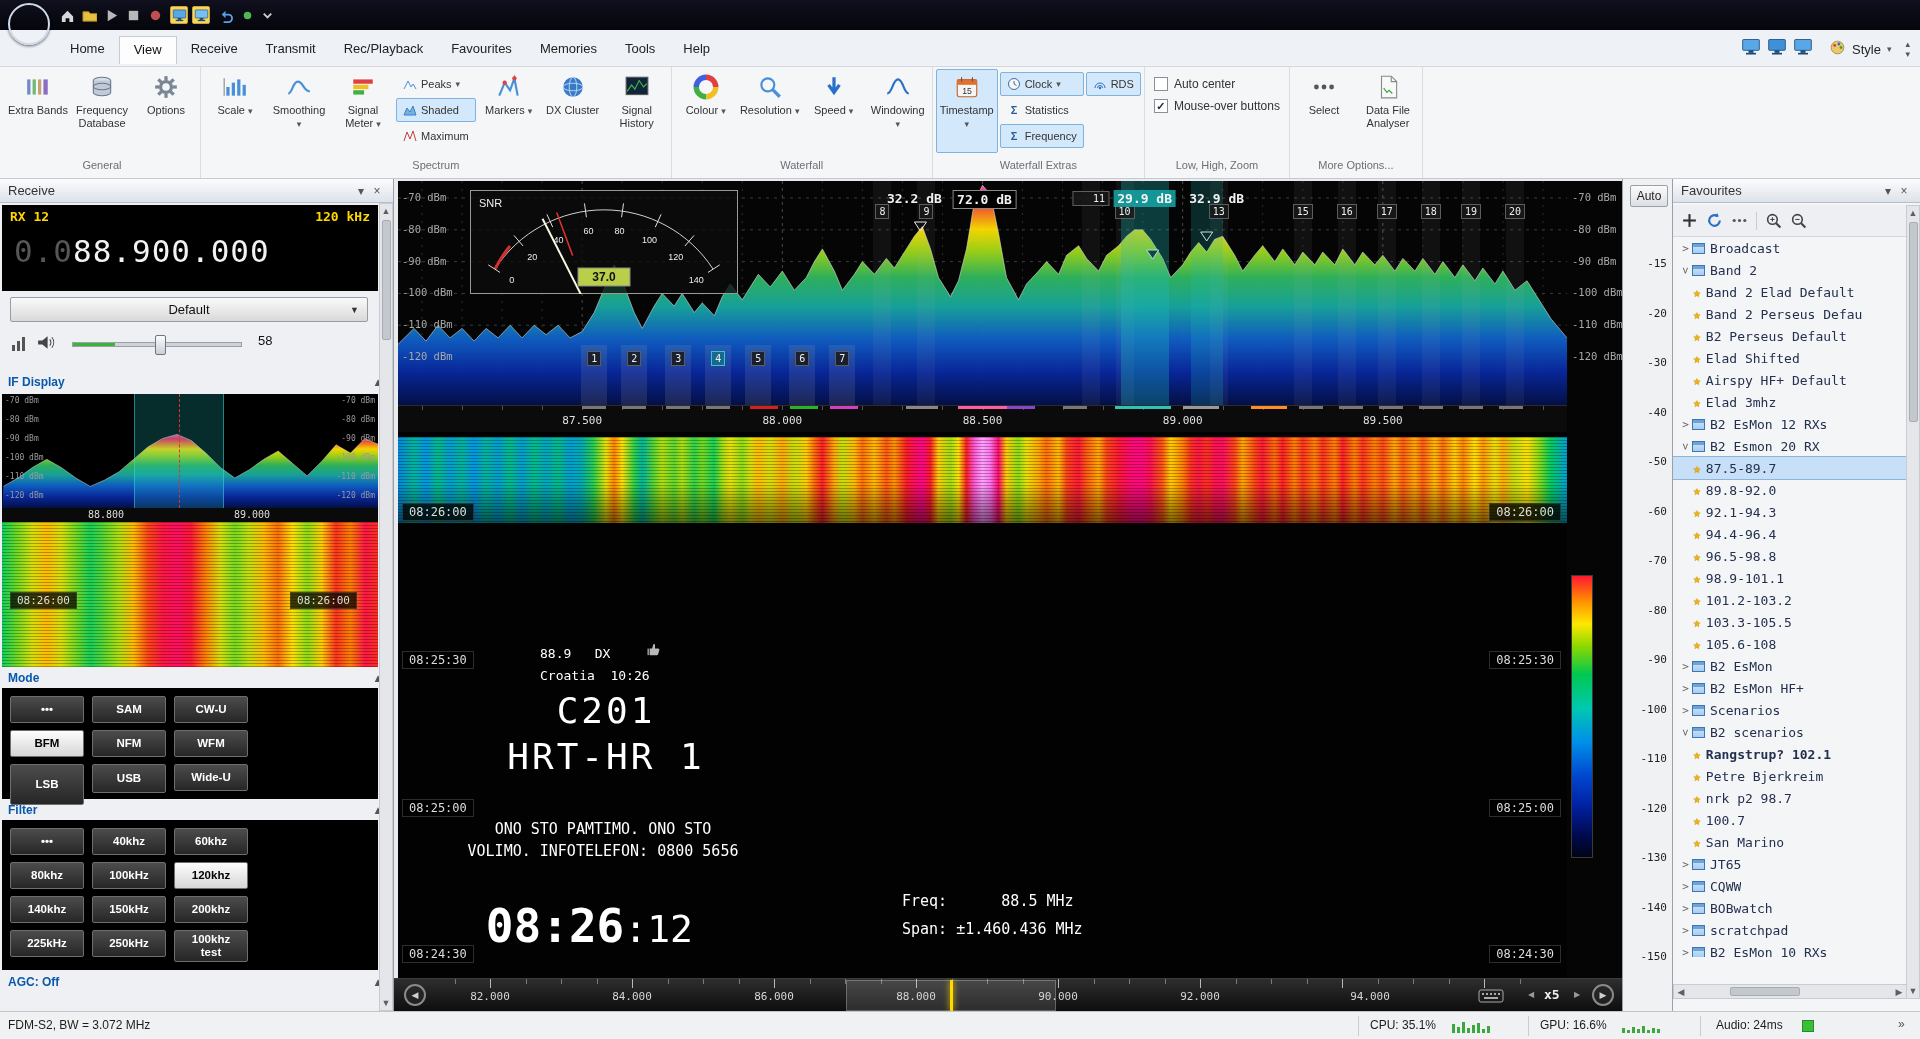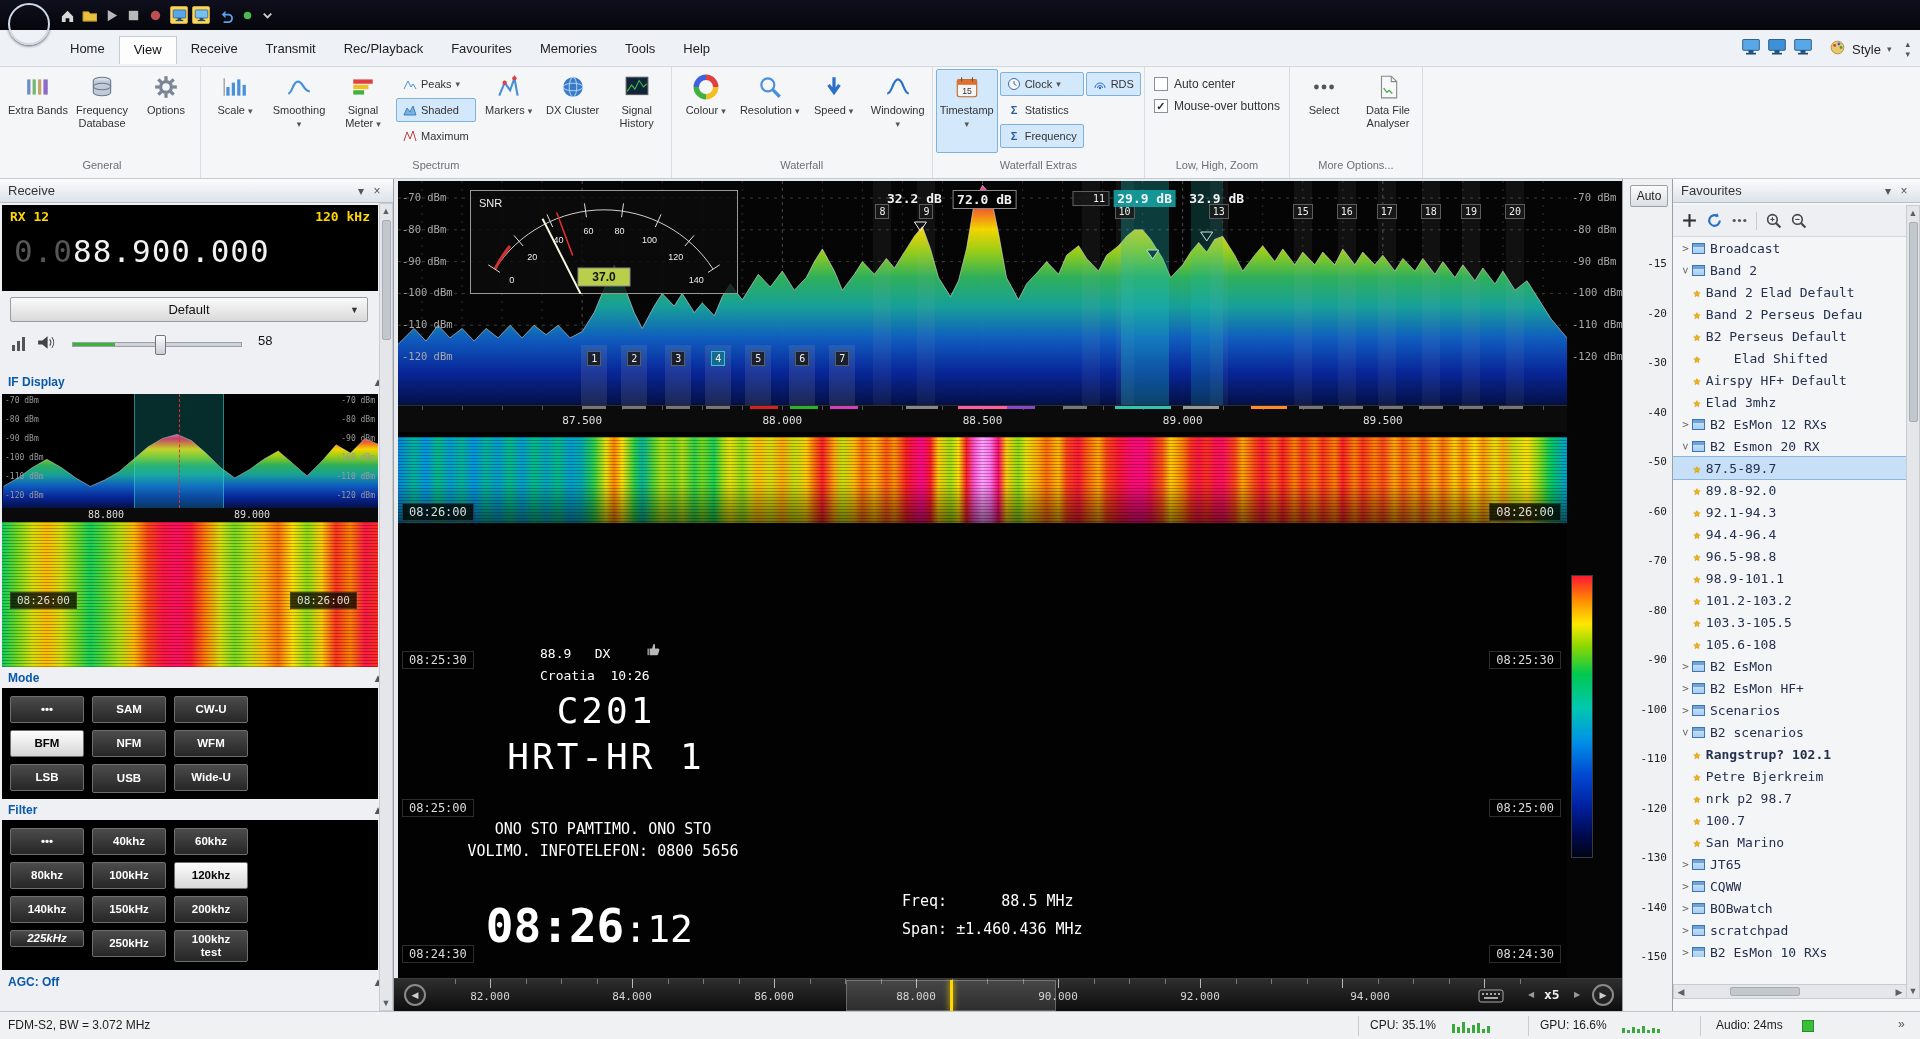--- a/index.html
+++ b/index.html
@@ -518,42 +518,42 @@
         <span class="capico">▴</span>
     </div>
     <div class="blackbox" style="top:509px;height:111px">
       <div id="mode-grid" style="position:absolute;left:8px;top:8px;display:grid;grid-template-columns:repeat(3,74px);gap:7px 8px">
           <div class="btn3d" style="width: 74px; height: 27px;">•••</div>
           <div class="btn3d" style="width: 74px; height: 27px;">SAM</div>
           <div class="btn3d" style="width: 74px; height: 27px;">CW-U</div>
           <div class="btn3d on" style="width: 74px; height: 27px;">BFM</div>
           <div class="btn3d" style="width: 74px; height: 27px;">NFM</div>
           <div class="btn3d" style="width: 74px; height: 27px;">WFM</div>
-          <div class="btn3d" style="width: 74px; height: 27px;">LSB</div>
+          <div class="btn3d" style="width: 74px; height: 41px;">LSB</div>
           <div class="btn3d" style="width: 74px; height: 29px;">USB</div>
           <div class="btn3d" style="width: 74px; height: 27px;">Wide-U</div>
         </div>
     </div>
     <div class="sechead" style="position:absolute;left:0;top:621px;width:394px">
       <span>Filter</span>
         <span class="sp"></span>
         <span class="capico">▴</span>
     </div>
     <div class="blackbox" style="top:641px;height:150px">
       <div id="filter-grid" style="position:absolute;left:8px;top:8px;display:grid;grid-template-columns:repeat(3,74px);gap:7px 8px">
           <div class="btn3d" style="width: 74px; height: 27px;">•••</div>
           <div class="btn3d" style="width: 74px; height: 27px;">40khz</div>
           <div class="btn3d" style="width: 74px; height: 27px;">60khz</div>
           <div class="btn3d" style="width: 74px; height: 27px;">80khz</div>
           <div class="btn3d" style="width: 74px; height: 27px;">100kHz</div>
           <div class="btn3d on" style="width: 74px; height: 27px;">120khz</div>
           <div class="btn3d" style="width: 74px; height: 27px;">140khz</div>
           <div class="btn3d" style="width: 74px; height: 27px;">150kHz</div>
           <div class="btn3d" style="width: 74px; height: 27px;">200khz</div>
-          <div class="btn3d" style="width: 74px; height: 17px; font-style: italic;">225kHz</div>
+          <div class="btn3d" style="width: 74px; height: 27px;">225kHz</div>
           <div class="btn3d" style="width: 74px; height: 27px;">250kHz</div>
           <div class="btn3d" style="width: 74px; height: 32px;">100khz
 test</div>
         </div>
     </div>
     <div class="sechead" style="position:absolute;left:0;top:793px;width:394px">
       <span>AGC: Off</span>
         <span class="sp"></span>
         <span class="capico">▴</span>
     </div>
@@ -923,21 +923,21 @@
         <div class="trow" style="padding-left: 20px;">
           <div class="star">★</div>
           <div style="overflow: hidden; text-overflow: clip; white-space: nowrap;">Band 2 Perseus Defau</div>
         </div>
         <div class="trow" style="padding-left: 20px;">
           <div class="star">★</div>
           <div style="overflow: hidden; text-overflow: clip; white-space: nowrap;">B2 Perseus Default</div>
         </div>
         <div class="trow" style="padding-left: 20px;">
           <div class="star">★</div>
-          <div style="overflow: hidden; text-overflow: clip; white-space: nowrap; margin-left: 28px;">Elad Shifted</div>
+          <div style="overflow: hidden; text-overflow: clip; white-space: nowrap;">Elad Shifted</div>
         </div>
         <div class="trow" style="padding-left: 20px;">
           <div class="star">★</div>
           <div style="overflow: hidden; text-overflow: clip; white-space: nowrap;">Airspy HF+ Default</div>
         </div>
         <div class="trow" style="padding-left: 20px;">
           <div class="star">★</div>
           <div style="overflow: hidden; text-overflow: clip; white-space: nowrap;">Elad 3mhz</div>
         </div>
         <div class="trow" style="padding-left: 6px;">

